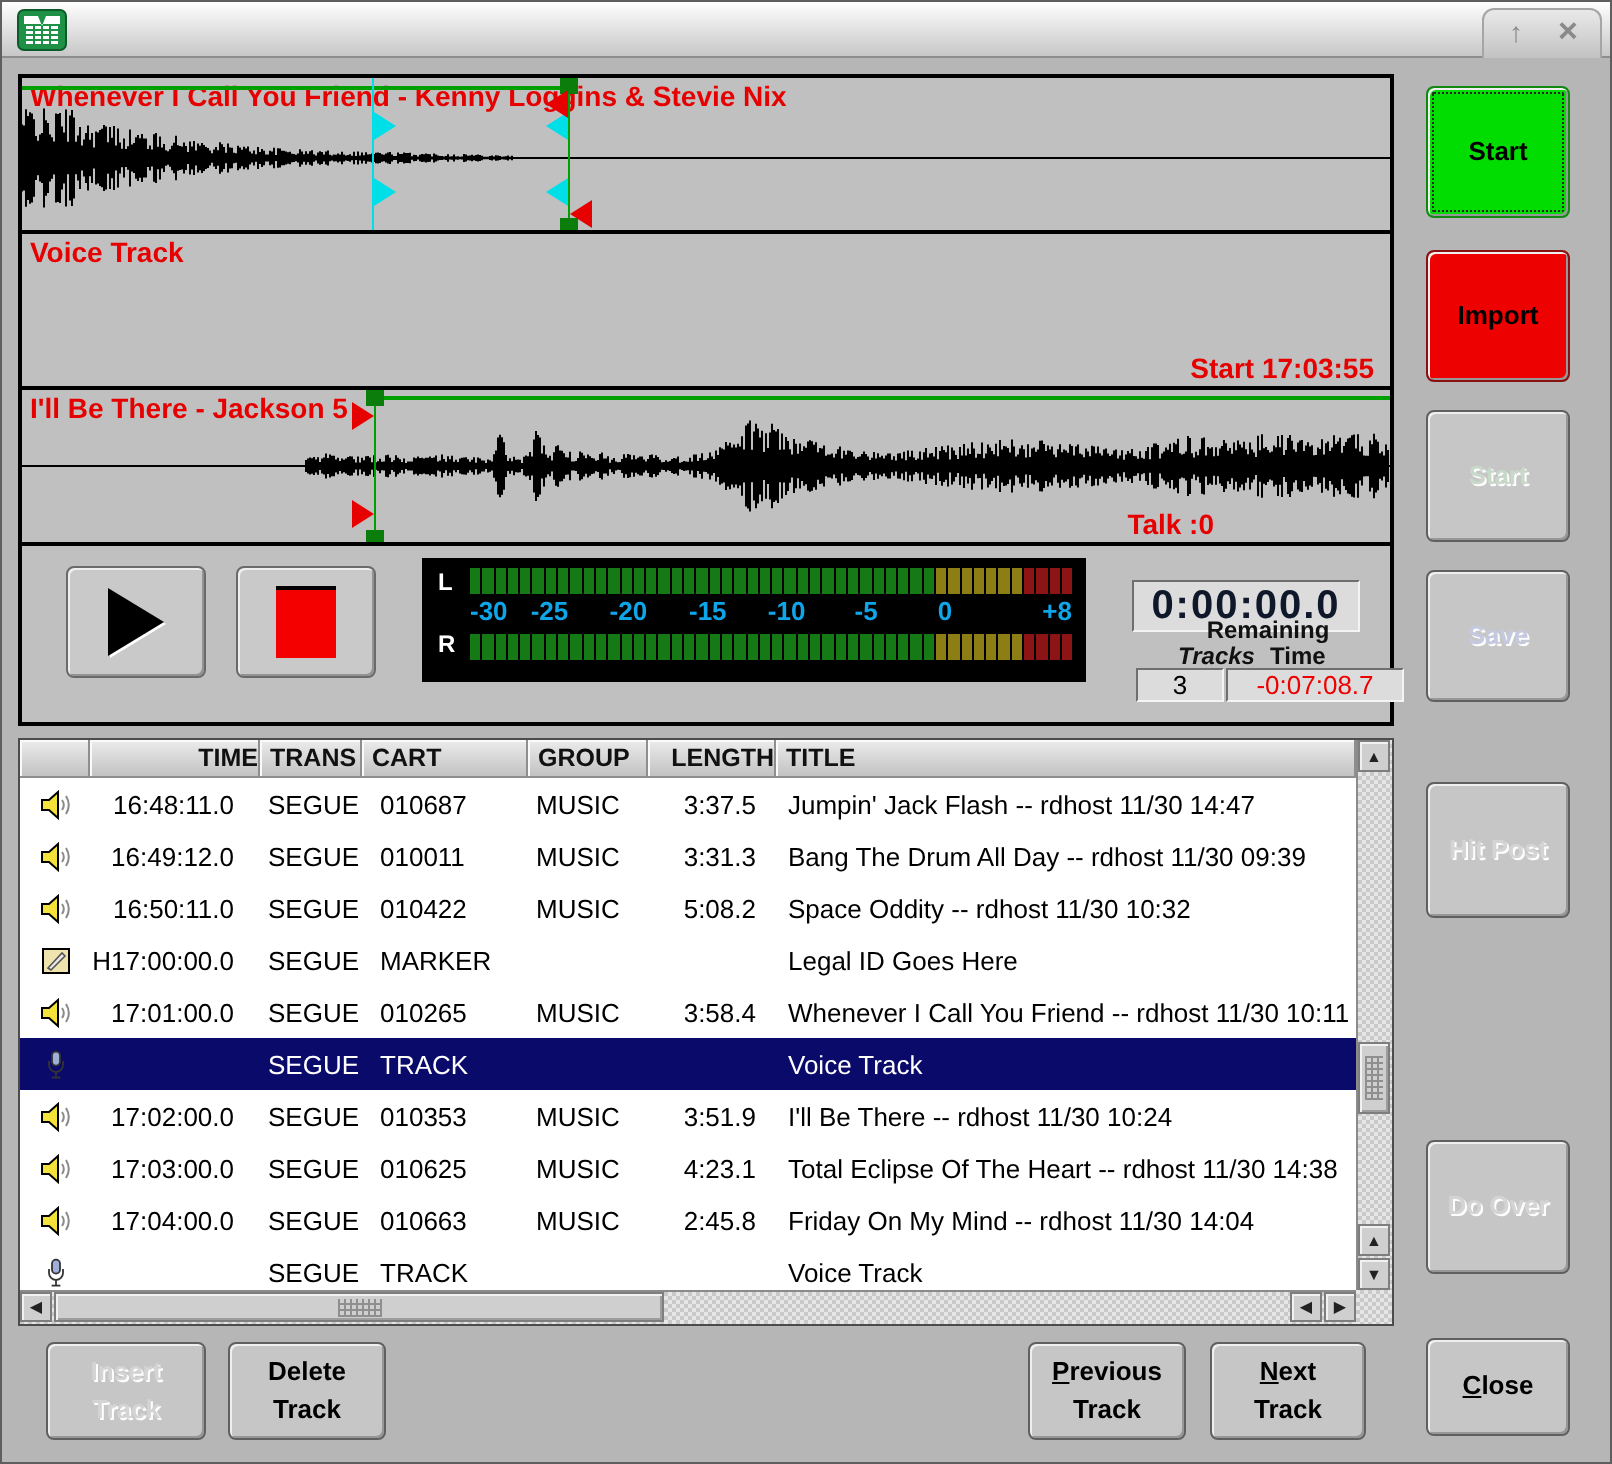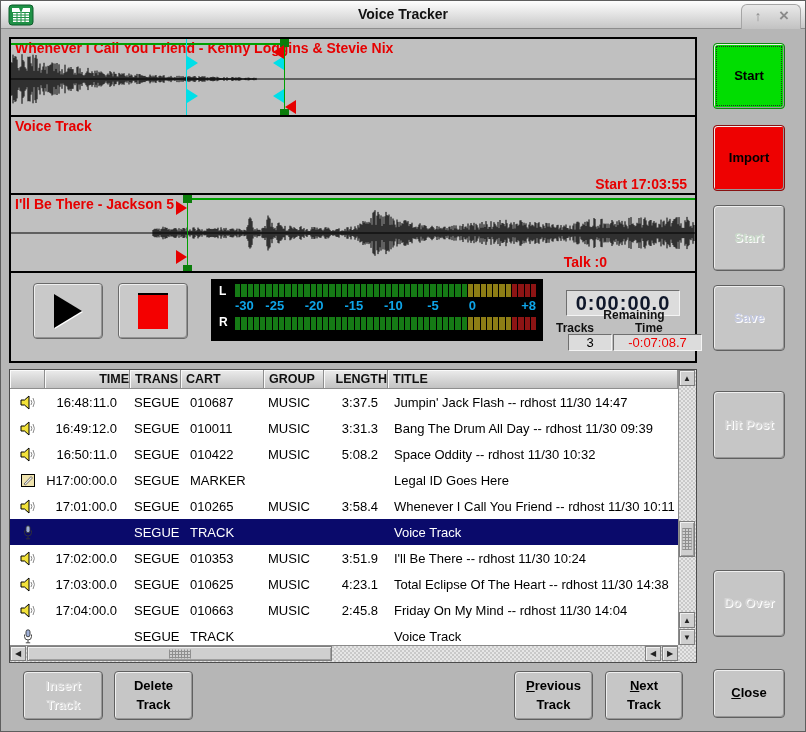--- a/index.html
+++ b/index.html
@@ -135,21 +135,20 @@
 
 <div class="window">
 
   <div class="titlebar">
     <svg class="app-icon" viewBox="0 0 26 22">
       <rect x="1" y="1" width="24" height="20" rx="3" fill="#1f9146" stroke="#0c5c2a"></rect>
       <polygon points="4,4 11,4 13,9 15,4 22,4 22,8 4,8" fill="#ffffff"></polygon>
       <rect x="5" y="9" width="16" height="9" fill="#ffffff"></rect>
       <path d="M5 11h16M5 13.5h16M5 16h16M9 9v9M13 9v9M17 9v9" stroke="#1f9146" stroke-width="1" fill="none"></path>
     </svg>
-    <div class="win-title">Voice Tracker</div>
     <div class="win-btns">
       <div class="win-btn">↑</div>
       <div class="win-btn" style="font-size:17px;">×</div>
     </div>
   </div>
 
   <div class="wavebox">
 
     <div class="panel">
       <svg class="wave" id="wave1" width="684" height="78">
@@ -308,21 +307,21 @@
             <i style="background: rgb(141, 125, 21);"></i>
             <i style="background: rgb(141, 20, 20);"></i>
             <i style="background: rgb(141, 20, 20);"></i>
             <i style="background: rgb(141, 20, 20);"></i>
             <i style="background: rgb(141, 20, 20);"></i>
           </div>
       </div>
 
       <div class="time-display sunken">0:00:00.0</div>
       <div class="rem-label">Remaining</div>
-      <div class="rem-sub" style="left:545px;">Tracks</div>
+      <div class="rem-sub" style="left:578px;font-style:italic;">Tracks</div>
       <div class="rem-sub" style="left:624px;">Time</div>
       <div class="rem-box sunken" style="left:557px; width:44px;">3</div>
       <div class="rem-box sunken" id="remTime" style="left: 602px; width: 89px; color: rgb(238, 0, 0);">-0:07:08.7</div>
     </div>
   </div>
 
   <div class="logtable">
     <div class="lt-head" id="ltHead">
         <div class="hc c-icon"></div>
         <div class="hc c-time">TIME</div>

